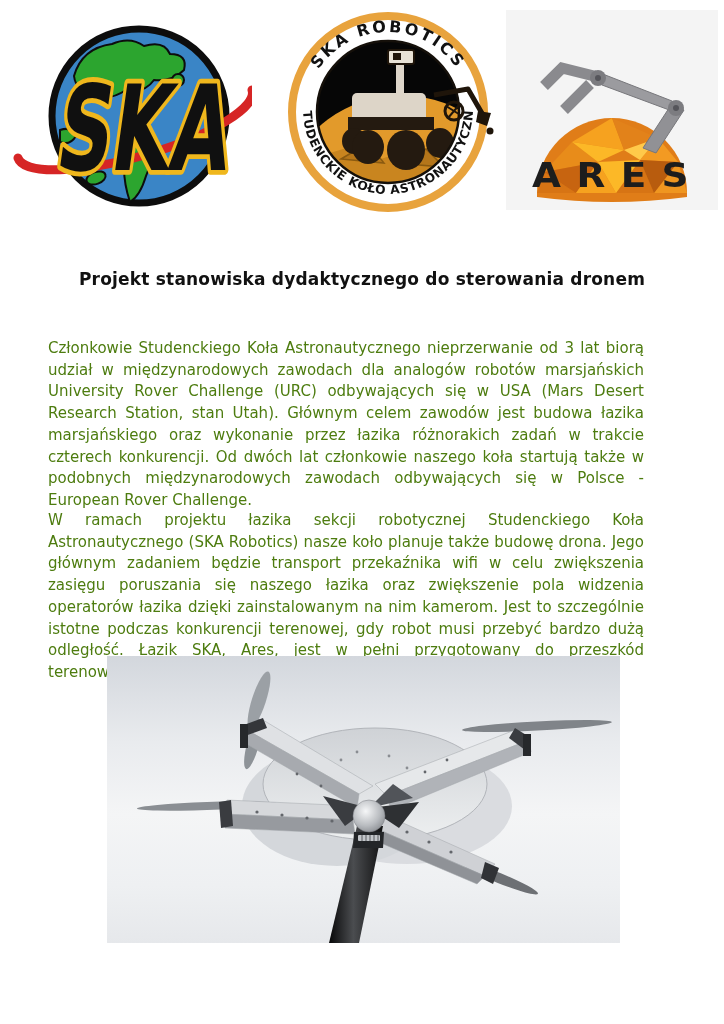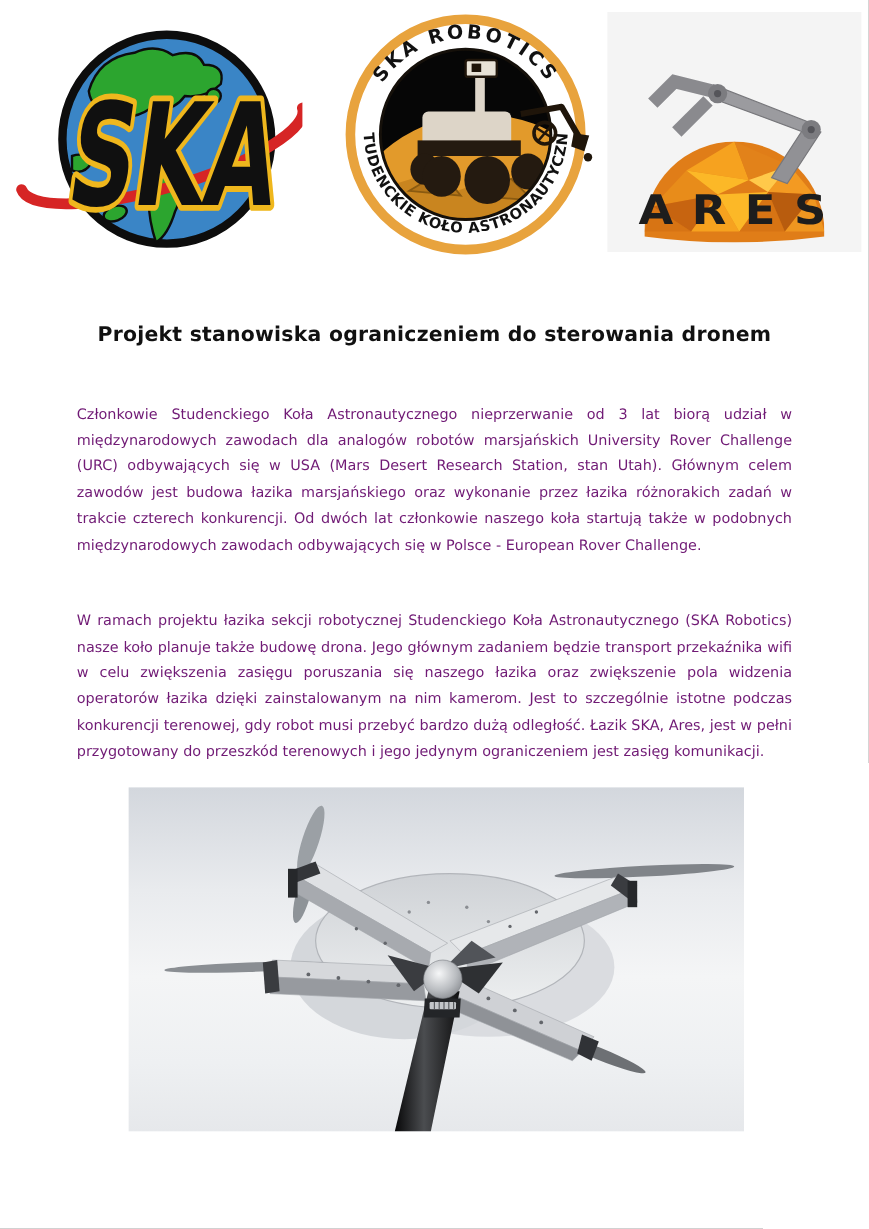--- a/index.html
+++ b/index.html
@@ -11,22 +11,22 @@
   .logo{position:absolute;}
   .logo-ska{left:12px;top:10px;}
   .logo-badge{left:286px;top:7px;}
   .logo-ares{left:506px;top:10px;}
   .doc-title{
     position:absolute;top:269px;left:0;width:724px;
     text-align:center;font-size:17px;font-weight:bold;color:#111;
     letter-spacing:.2px;
   }
   .para{
-    position:absolute;left:64px;width:596px;
-    font-size:12px;line-height:21.7px;text-align:justify;color:#701a75;
+    position:absolute;left:48px;width:596px;
+    font-size:15px;line-height:21.7px;text-align:justify;color:#4d7c0f;
   }
   .para-1{top:323px;}
   .para-2{top:495px;}
   .figure{
     position:absolute;left:107px;top:656px;width:513px;height:287px;
   }
   .figure svg{display:block;}
 </style>
 </head>
 <body>
@@ -122,21 +122,21 @@
       <path d="M 88,66 L 56,58 L 38,76" fill="none" stroke="#8a8a8e" stroke-width="11" stroke-linejoin="miter"></path>
       <path d="M 84,74 L 58,100" fill="none" stroke="#8a8a8e" stroke-width="11"></path>
       <circle cx="170" cy="98" r="8" fill="#7c7c80"></circle>
         <circle cx="170" cy="98" r="3" fill="#55555a"></circle>
       <circle cx="92" cy="68" r="8" fill="#7c7c80"></circle>
         <circle cx="92" cy="68" r="3" fill="#55555a"></circle>
     </g>
     <text x="112" y="177" text-anchor="middle" font-size="34" font-weight="bold" letter-spacing="14" textLength="172" lengthAdjust="spacingAndGlyphs" fill="#1d1d1d">ARES</text>
   </svg>
 
-  <div class="doc-title">Projekt stanowiska ograniczeniem do sterowania dronem</div>
+  <div class="doc-title">Projekt stanowiska dydaktycznego do sterowania dronem</div>
 
   <p class="para para-1">Członkowie Studenckiego Koła Astronautycznego nieprzerwanie od 3 lat biorą udział w międzynarodowych zawodach dla analogów robotów marsjańskich University Rover Challenge (URC) odbywających się w USA (Mars Desert Research Station, stan Utah). Głównym celem zawodów jest budowa łazika marsjańskiego oraz wykonanie przez łazika różnorakich zadań w trakcie czterech konkurencji. Od dwóch lat członkowie naszego koła startują także w podobnych międzynarodowych zawodach odbywających się w Polsce - European Rover Challenge.</p>
   <p class="para para-2">W ramach projektu łazika sekcji robotycznej Studenckiego Koła Astronautycznego (SKA Robotics) nasze koło planuje także budowę drona. Jego głównym zadaniem będzie transport przekaźnika wifi w celu zwiększenia zasięgu poruszania się naszego łazika oraz zwiększenie pola widzenia operatorów łazika dzięki zainstalowanym na nim kamerom. Jest to szczególnie istotne podczas konkurencji terenowej, gdy robot musi przebyć bardzo dużą odległość. Łazik SKA, Ares, jest w pełni przygotowany do przeszkód terenowych i jego jedynym ograniczeniem jest zasięg komunikacji.</p>
 
   <div class="figure">
     <svg width="513" height="287" viewBox="0 0 513 287">
       <defs>
         <linearGradient id="bgG" x1="0" y1="0" x2="0" y2="1">
           <stop offset="0%" stop-color="#d3d7dd"></stop>
           <stop offset="30%" stop-color="#e9ebee"></stop>

